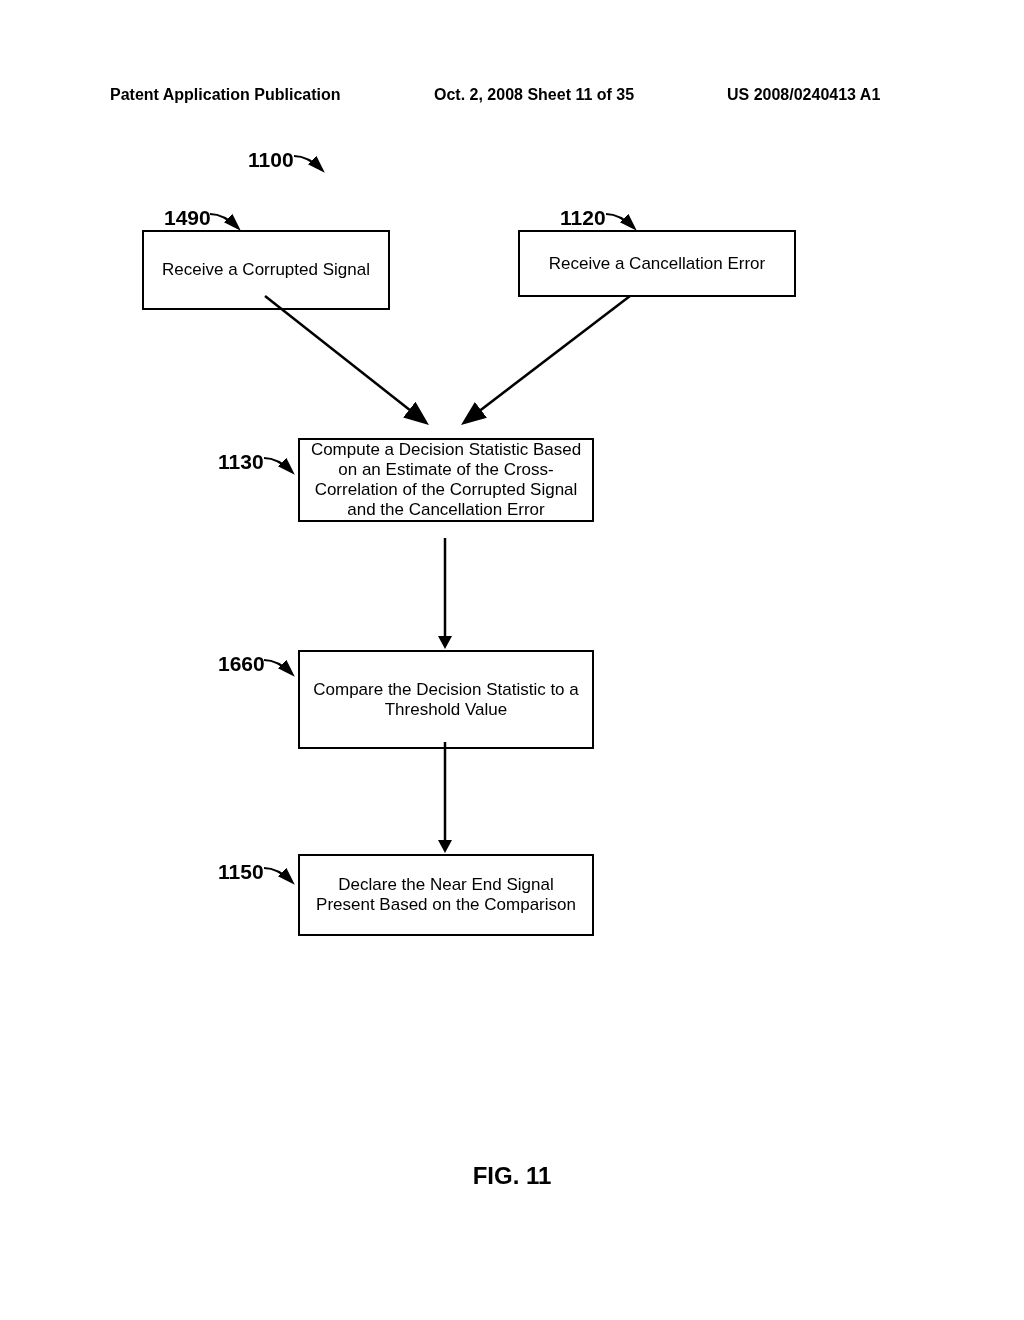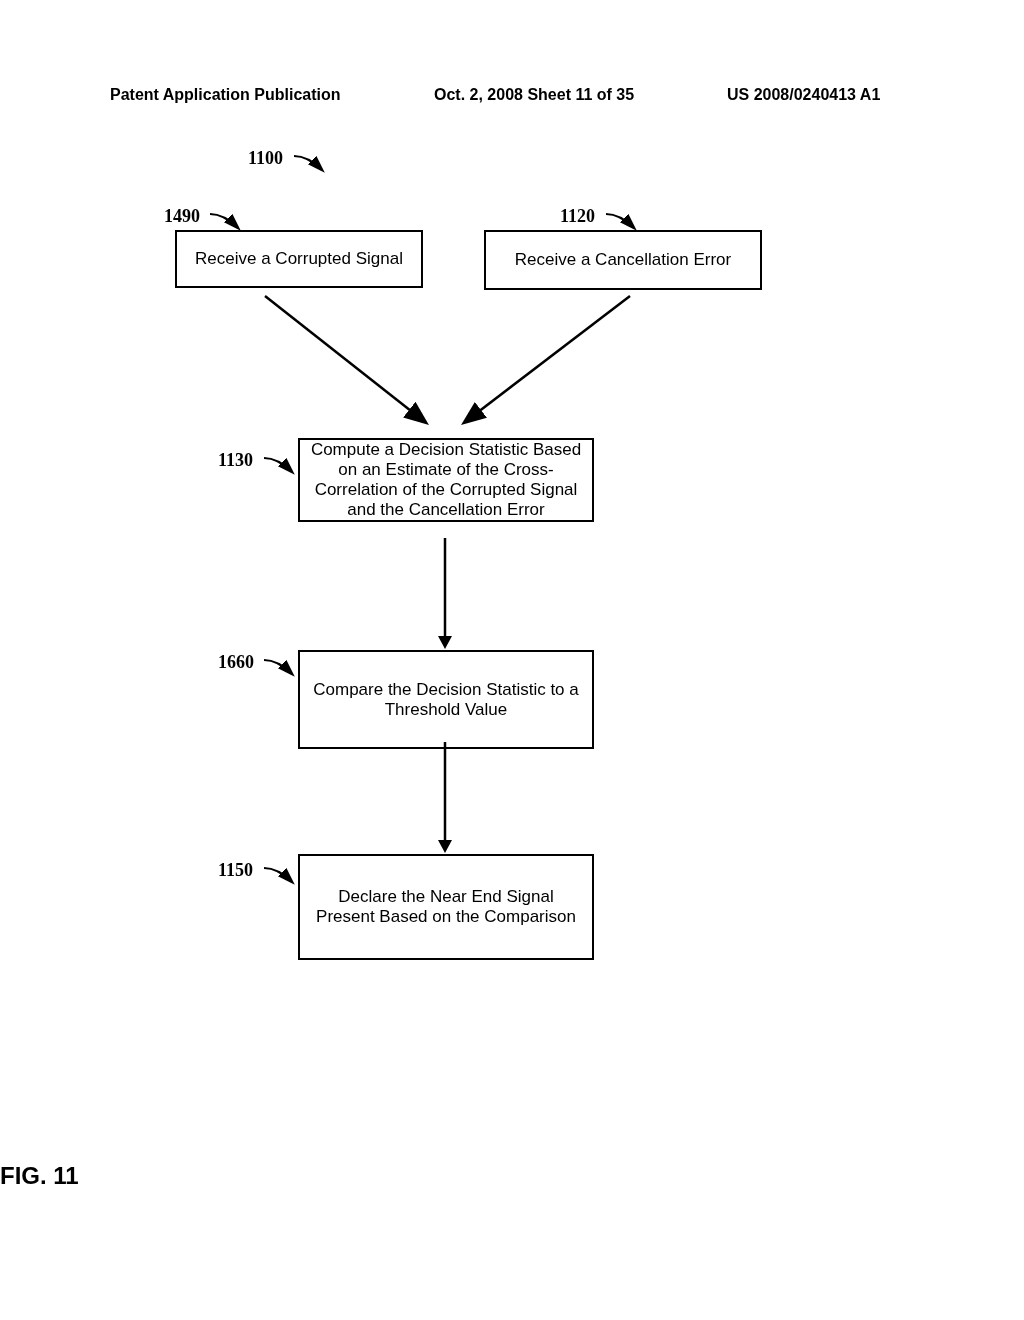--- a/index.html
+++ b/index.html
@@ -40,29 +40,29 @@
       background: white;
       display: flex;
       align-items: center;
       justify-content: center;
       text-align: center;
       font-size: 17px;
       padding: 8px;
     }
     .label {
       position: absolute;
-      font-size: 18px;
+      font-size: 21px;
       font-weight: bold;
-      font-family: Liberation Serif, serif;
     }
     .figure-caption {
       position: absolute;
       bottom: 130px;
       left: 0;
       width: 1024px;
+      text-align: center;
       font-size: 24px;
       font-weight: bold;
     }
     svg.connector {
       position: absolute;
       pointer-events: none;
     }
   </style>
 </head>
 <body>
@@ -96,25 +96,25 @@
 <div class="label" style="top:206px; left:560px;">1120</div>
 <svg class="connector" style="top:206px; left:602px;" width="50" height="28">
   <defs>
     <marker id="ah1120" markerWidth="10" markerHeight="10" refX="7" refY="5" orient="auto">
       <polygon points="0,2 9,5 0,8" fill="black"></polygon>
     </marker>
   </defs>
   <path d="M 4 8 Q 18 8 32 22" stroke="black" stroke-width="2" fill="none" marker-end="url(#ah1120)"></path>
 </svg>
 
-<div class="box" style="top:230px; left:142px; width:248px; height:58px;margin-left:33px;">
+<div class="box" style="top:230px; left:142px; width:248px; height:80px;">
   <span>Receive a Corrupted Signal</span>
 </div>
 
-<div class="box" style="top:230px; left:484px; width:278px; height:60px;">
+<div class="box" style="top:230px; left:518px; width:278px; height:67px;">
   <span>Receive a Cancellation Error</span>
 </div>
 
 <svg class="connector" style="top:294px; left:140px;" width="660" height="140">
   <defs>
     <marker id="ahConv1" markerWidth="10" markerHeight="10" refX="8" refY="5" orient="auto">
       <polygon points="0,1 10,5 0,9" fill="black"></polygon>
     </marker>
     <marker id="ahConv2" markerWidth="10" markerHeight="10" refX="8" refY="5" orient="auto">
       <polygon points="0,1 10,5 0,9" fill="black"></polygon>
@@ -170,17 +170,17 @@
 <div class="label" style="top:860px; left:218px;">1150</div>
 <svg class="connector" style="top:860px; left:260px;" width="50" height="28">
   <defs>
     <marker id="ah1150" markerWidth="10" markerHeight="10" refX="7" refY="5" orient="auto">
       <polygon points="0,2 9,5 0,8" fill="black"></polygon>
     </marker>
   </defs>
   <path d="M 4 8 Q 18 8 32 22" stroke="black" stroke-width="2" fill="none" marker-end="url(#ah1150)"></path>
 </svg>
 
-<div class="box" style="top:854px; left:298px; width:296px; height:106px;">
+<div class="box" style="top:854px; left:298px; width:296px; height:82px;">
   <span>Declare the Near End Signal Present Based on the Comparison</span>
 </div>
 
 <div class="figure-caption">FIG. 11</div>
 
 </body></html>

